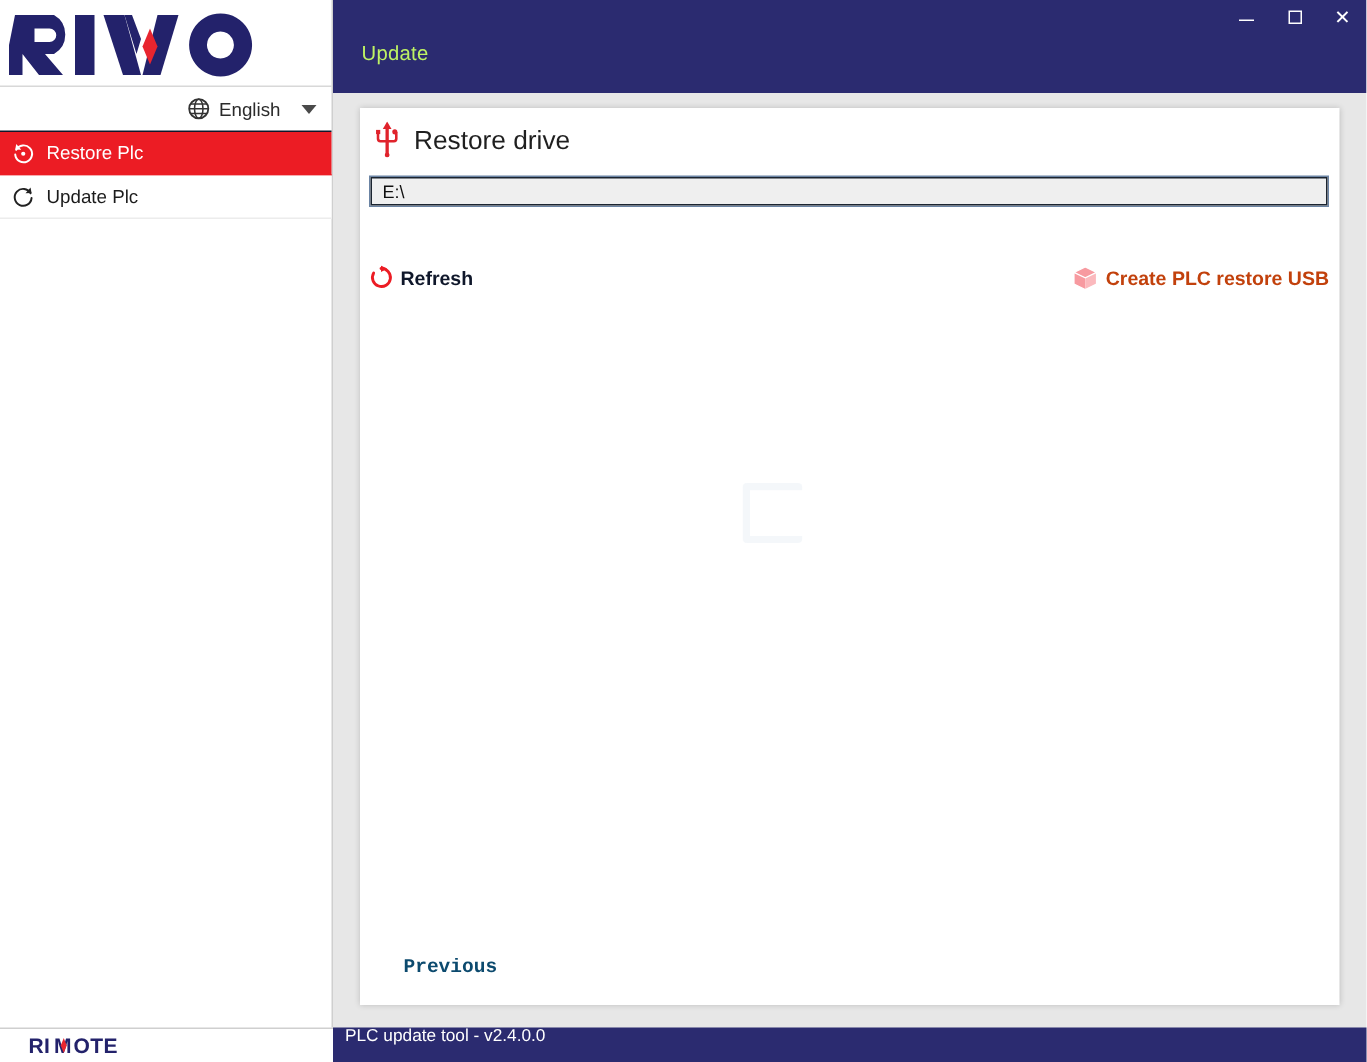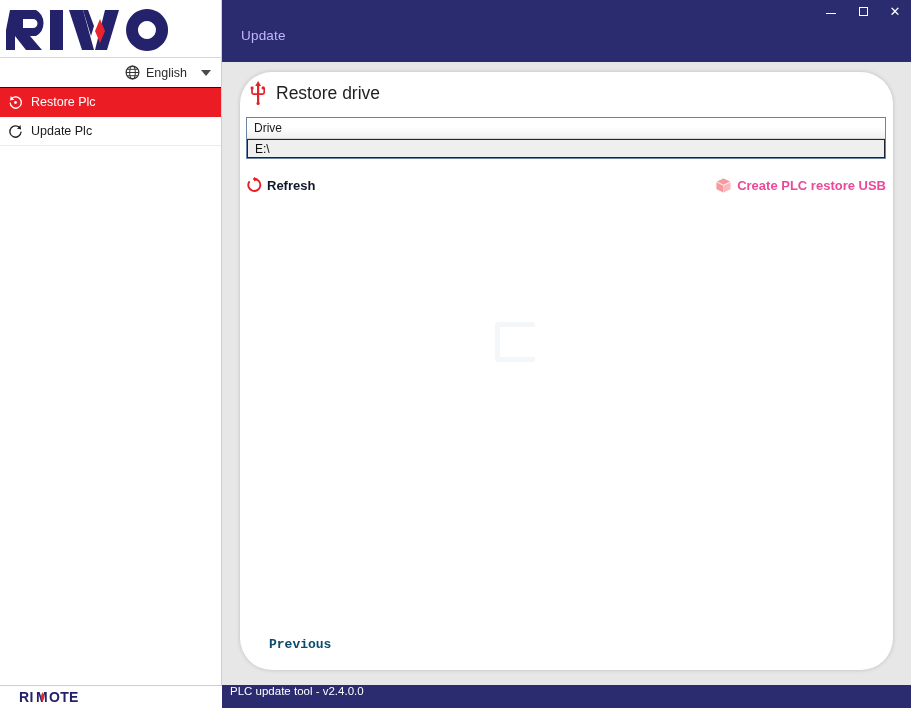--- a/index.html
+++ b/index.html
@@ -130,41 +130,40 @@
     border: 1px solid #ffffff;
   }
   .wb-close {
     color: #ffffff; font-size: 13px; line-height: 1;
     font-family: "Liberation Sans", sans-serif;
   }
   .title-text {
     position: absolute;
     left: 19px;
     top: 28px;
-    color: #c4b5fd;
+    color: #bef264;
     font-size: 13.5px;
     letter-spacing: 0.2px;
   }
 
   .content-area {
     position: relative;
     width: 100%;
     height: 624px;
     background: #e7e7e7;
   }
 
   .card {
     position: absolute;
     left: 18px;
     top: 10px;
     width: 653px;
     height: 598px;
     background: #ffffff;
     box-shadow: 0 0 4px rgba(0,0,0,0.18);
-    border-radius: 32px;
   }
 
   .card-title-row {
     position: absolute;
     left: 9px;
     top: 9px;
     display: flex;
     align-items: center;
     gap: 9px;
   }
@@ -222,21 +221,21 @@
     gap: 5px;
     font-size: 13px;
     font-weight: bold;
     color: #0f172a;
     cursor: pointer;
     background: none;
     border: none;
     font-family: "Liberation Sans", sans-serif;
   }
   .link-btn.disabled {
-    color: #ec4899;
+    color: #c2410c;
     cursor: default;
   }
   .refresh-icon { width: 16px; height: 16px; display: block; }
   .box-icon { width: 17px; height: 17px; display: block; }
 
   .ghost-artifact {
     position: absolute;
     left: 255px;
     top: 250px;
     width: 40px;
@@ -417,23 +416,20 @@
             <circle cx="9.1" cy="22.4" r="1.6" fill="#e0232c"></circle>
             <path d="M9.1 0 L12 5 L6.2 5 Z" fill="#e0232c"></path>
             <path d="M3 7 v4.5 a1.6 1.6 0 0 0 1.6 1.6 h9 a1.6 1.6 0 0 0 1.6 -1.6 V7" fill="none" stroke="#e0232c" stroke-width="1.7"></path>
             <rect x="1.7" y="5.6" width="2.8" height="2.8" fill="#e0232c"></rect>
             <circle cx="14.2" cy="6.9" r="1.7" fill="#e0232c"></circle>
           </svg>
           <span class="card-title">Restore drive</span>
         </div>
 
         <div class="grid">
-          <div class="grid-header">
-            <span>Drive</span>
-          </div>
           <div class="grid-row">
             <span>E:\</span>
           </div>
         </div>
 
         <div class="action-row">
           <button class="link-btn">
             <svg class="refresh-icon" viewBox="0 0 16 16">
               <path d="M3.1 5.0 A6 6 0 1 0 8 2.0" fill="none" stroke="#ec1c24" stroke-width="1.9" stroke-linecap="round"></path>
               <path d="M8 0 L12.1 2.2 L8 4.4 Z" fill="#ec1c24"></path>

